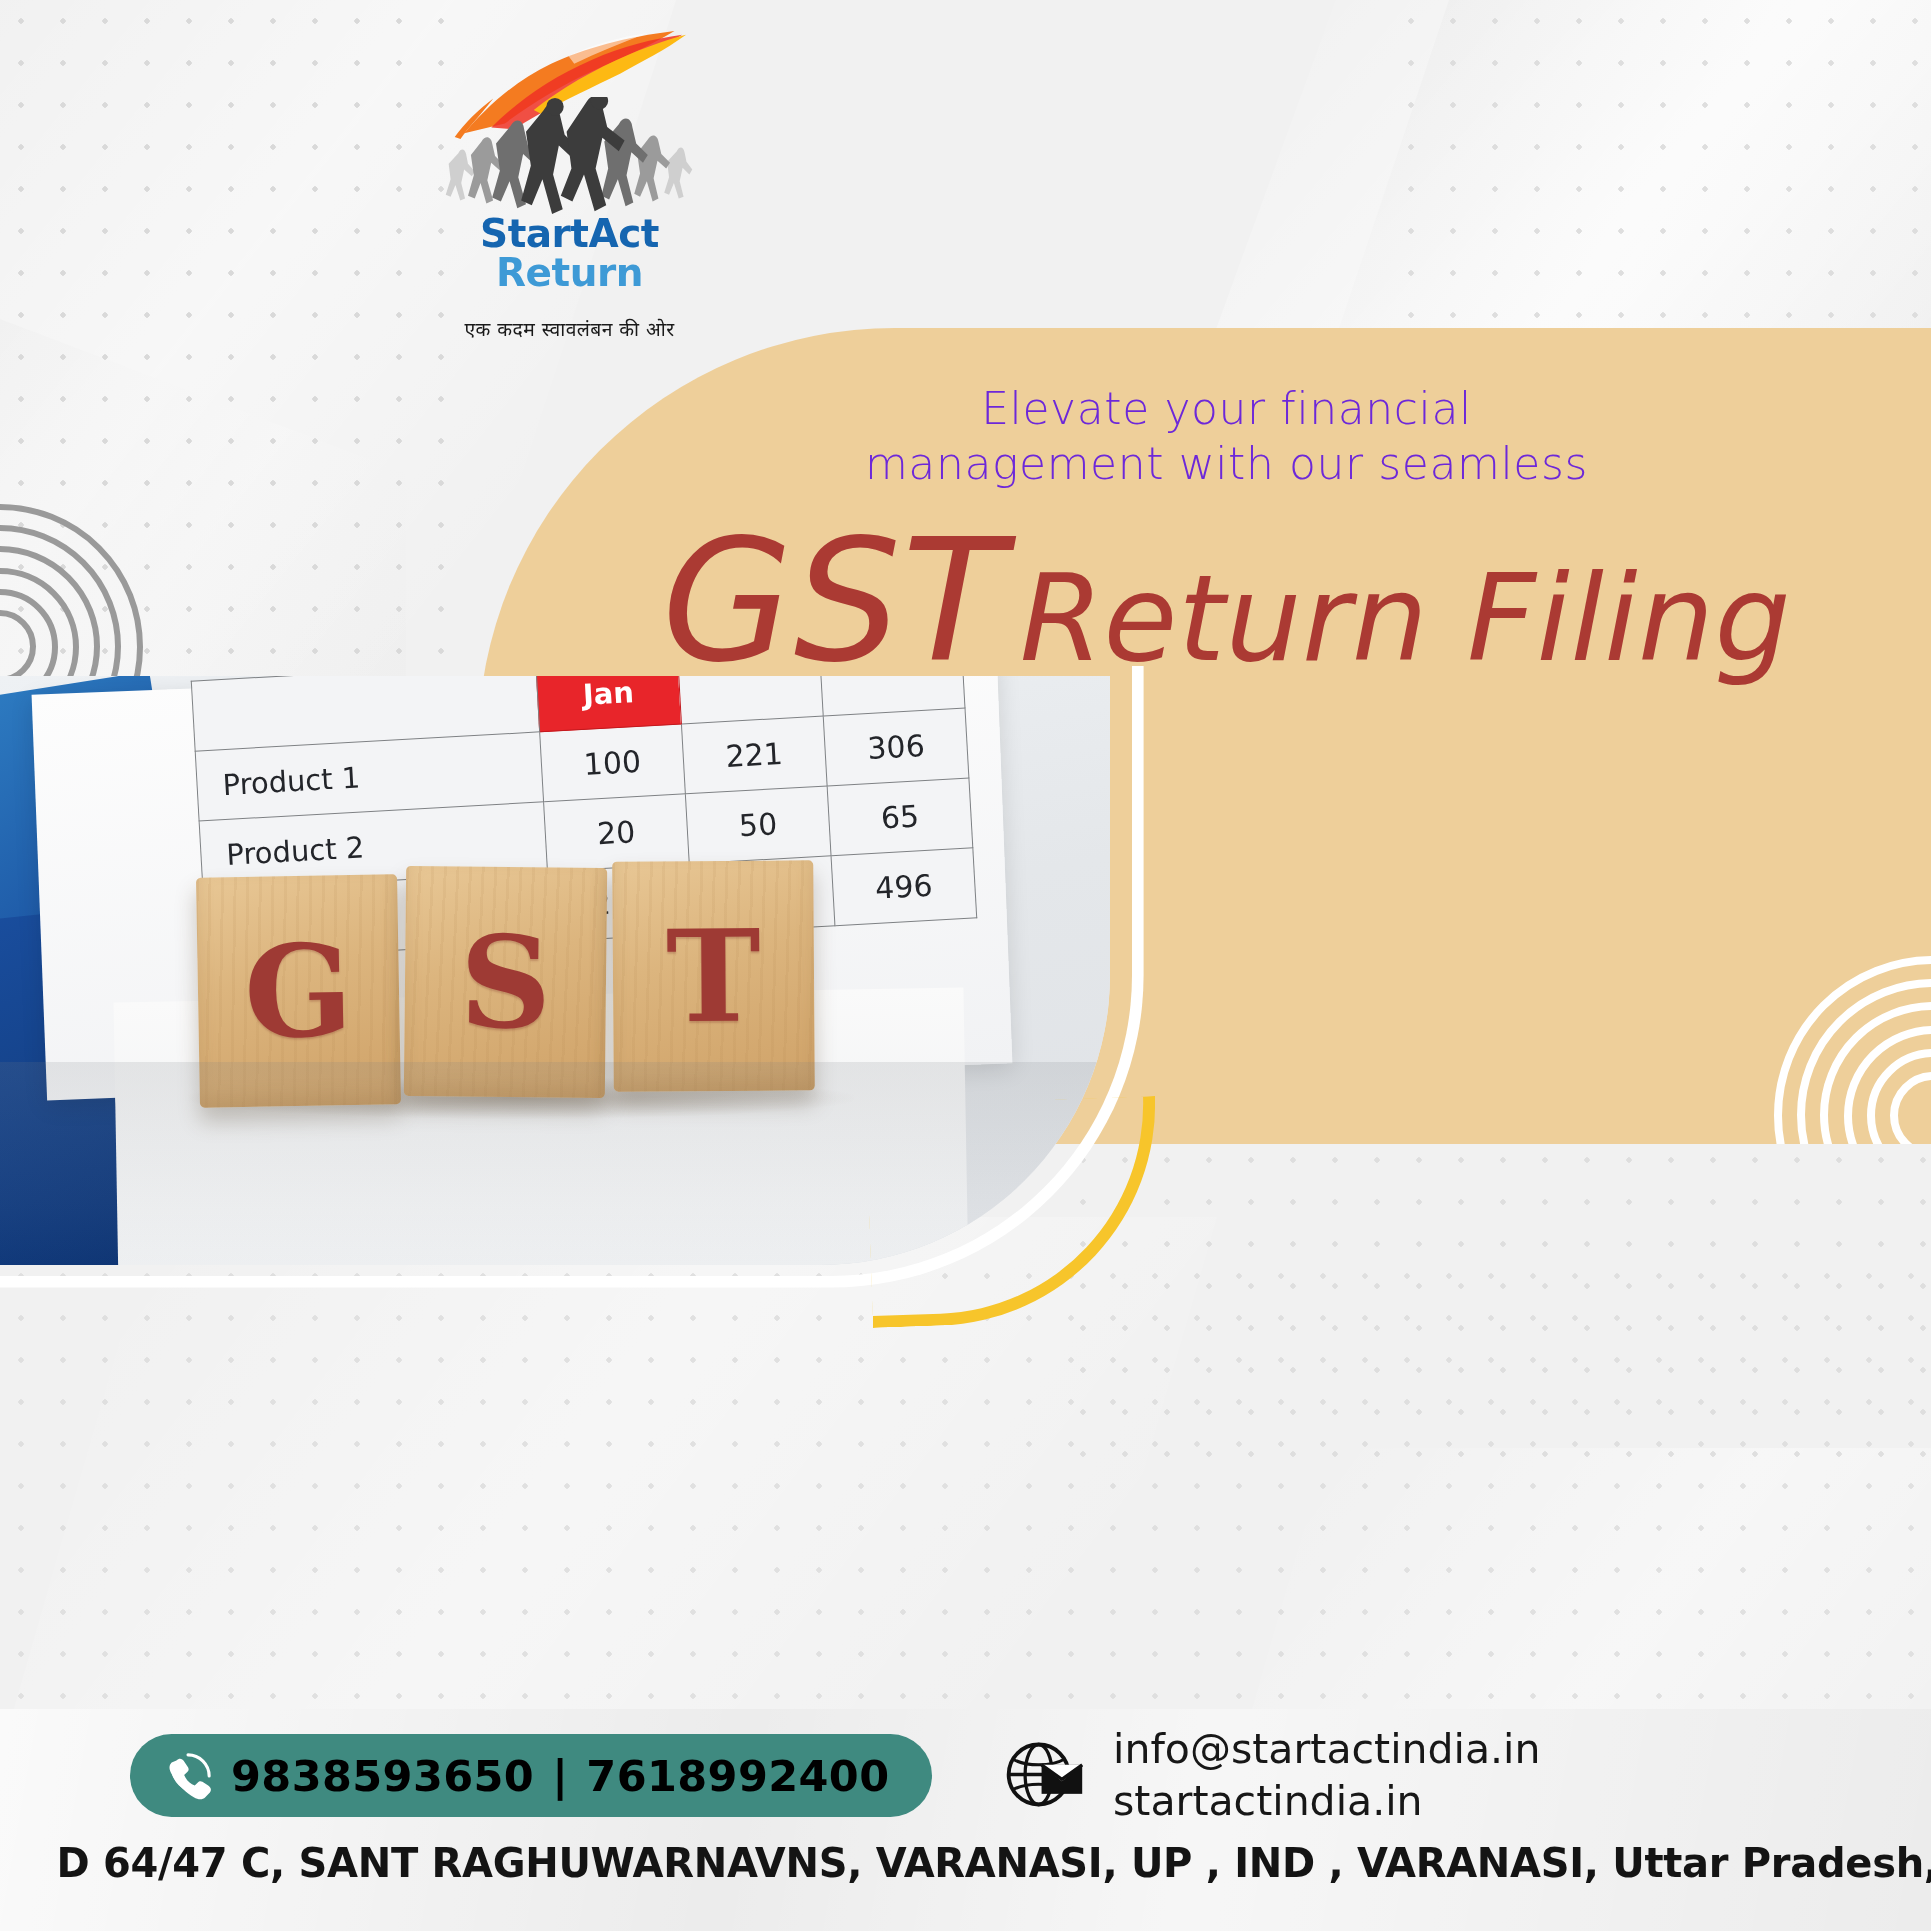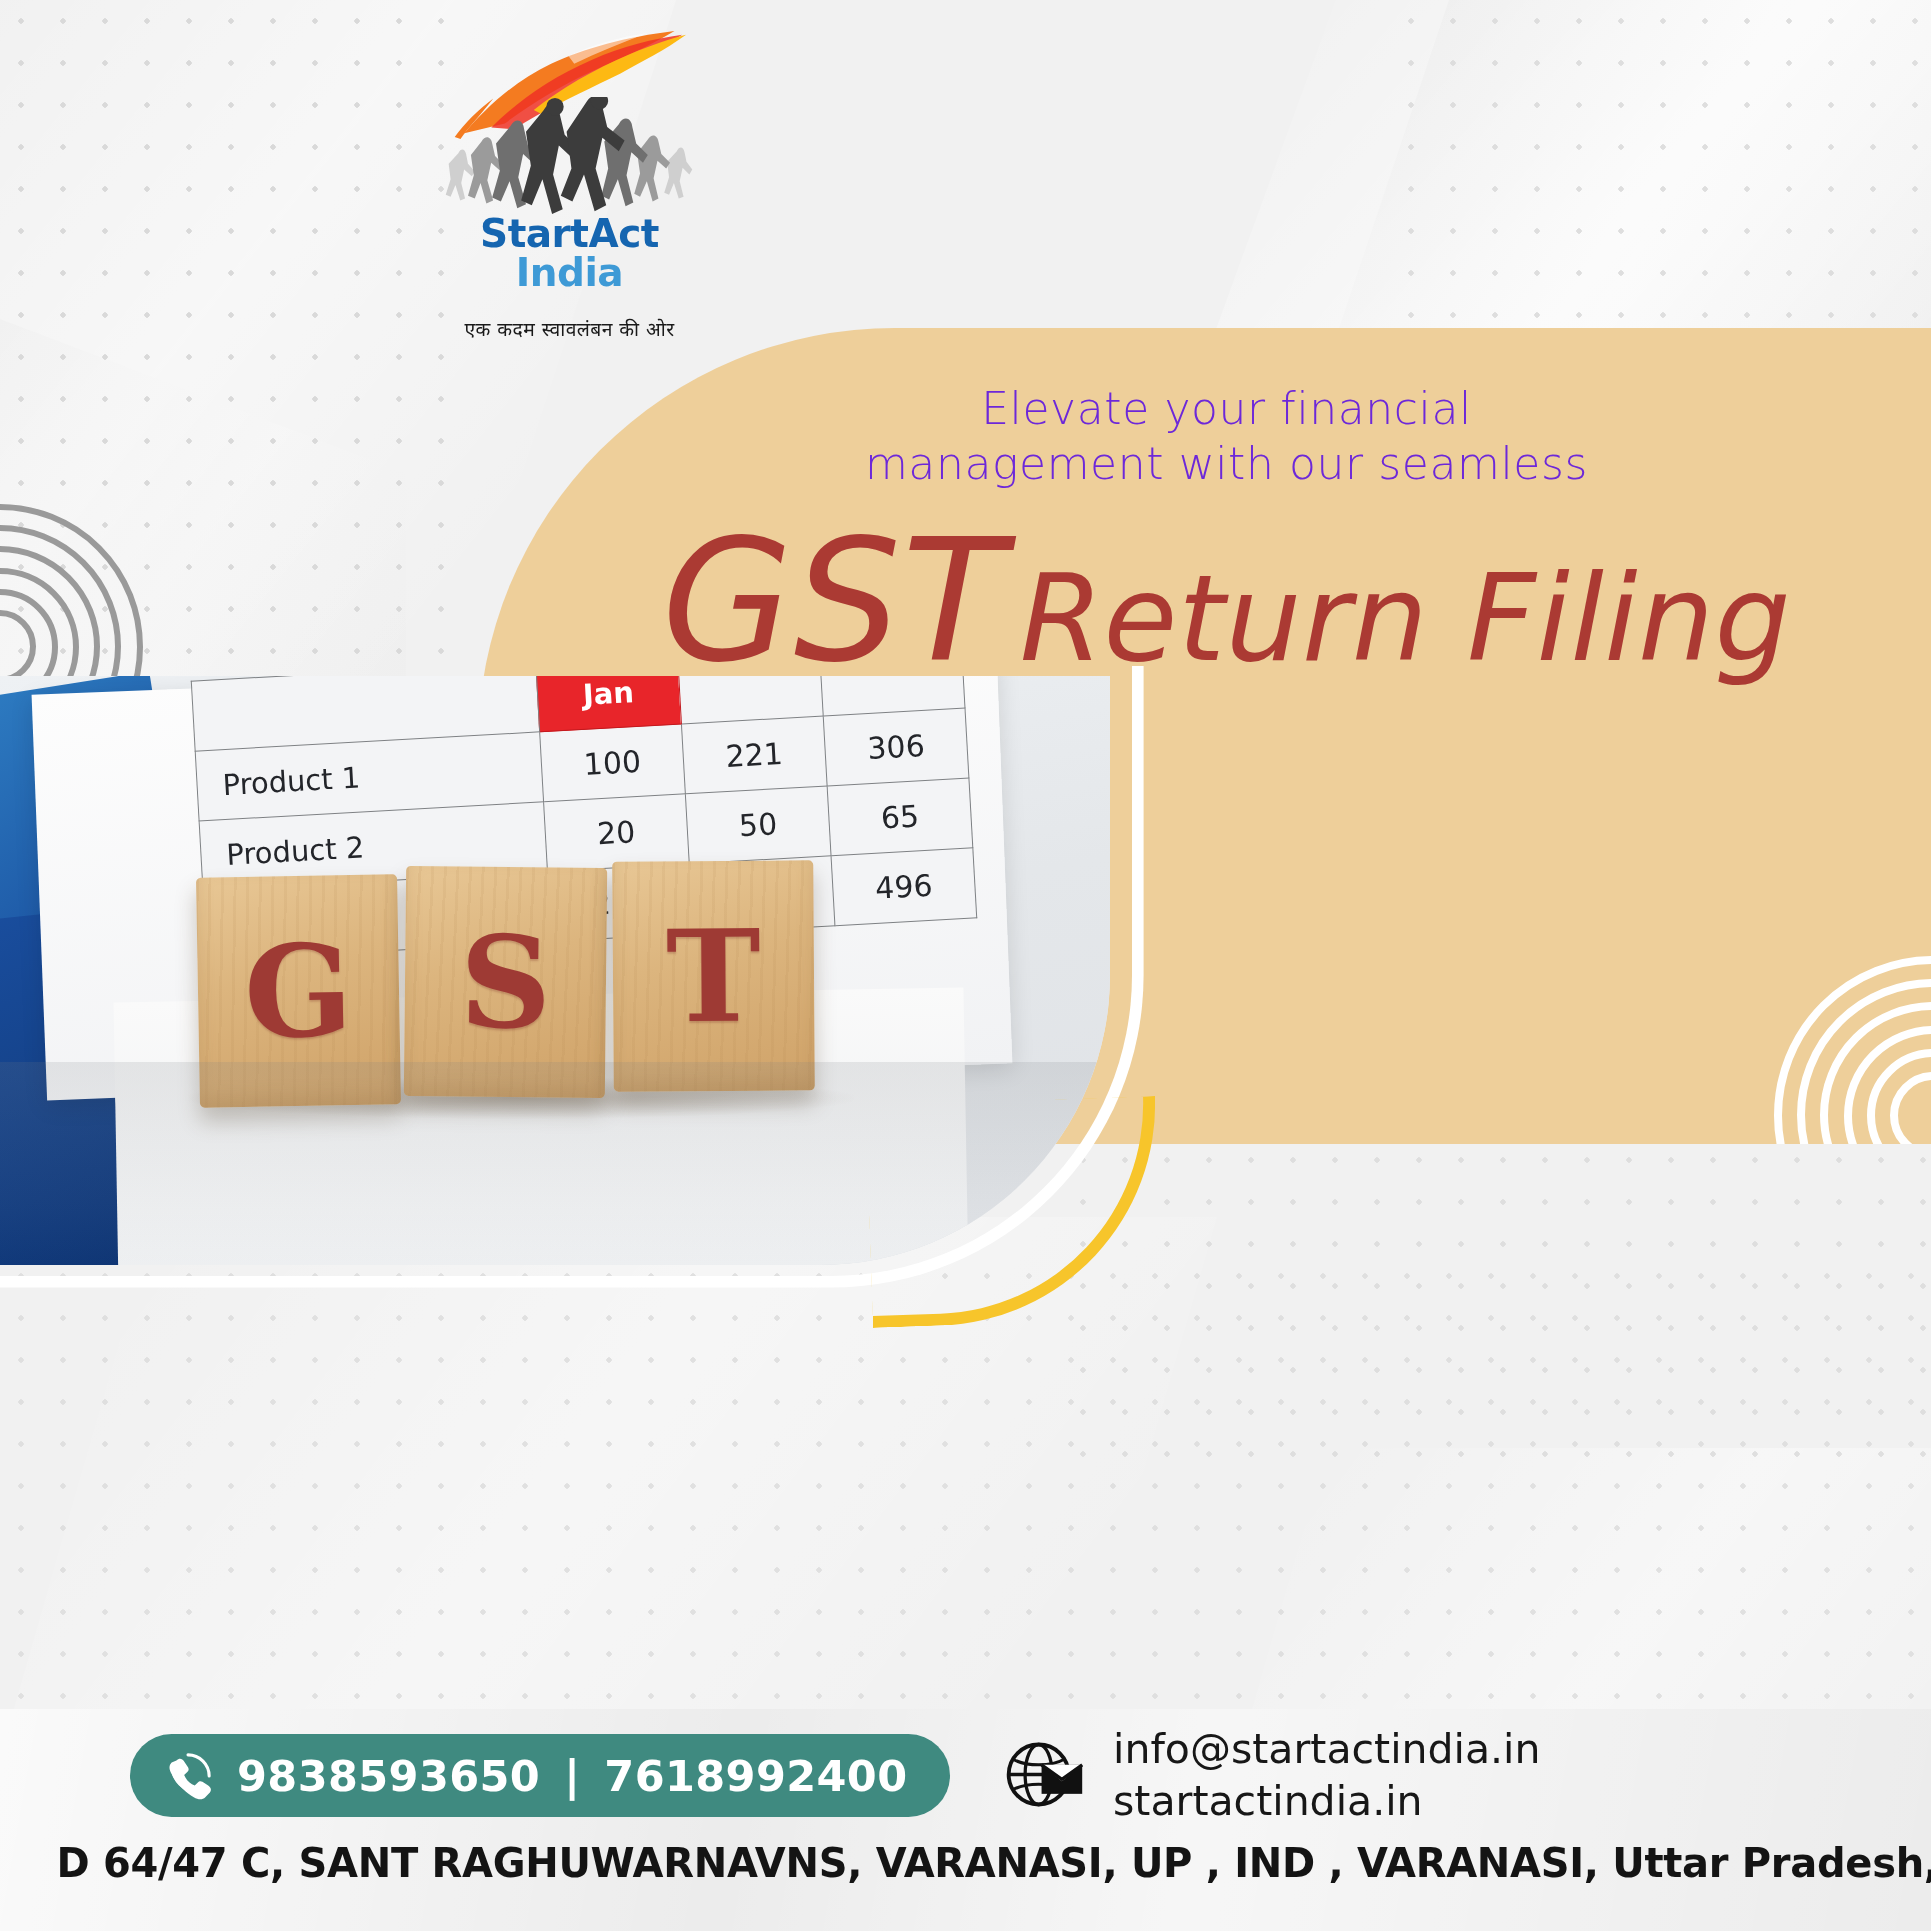--- a/index.html
+++ b/index.html
@@ -287,24 +287,24 @@
   .footer-sheen {
     position:absolute; left:0; top:0; width:1931px; height:222px;
     background:linear-gradient(100deg, rgba(255,255,255,.75) 0%, rgba(255,255,255,0) 38%, rgba(255,255,255,.55) 62%, rgba(255,255,255,0) 100%);
   }
 
   .phone-pill {
     position:absolute;
     left:130px; top:25px;
     height:83px;
     padding:0 42px 0 33px;
-    display:flex; align-items:center; gap:24px;
+    display:flex; align-items:center; gap:18px;
     background:#3f8a80;
     border-radius:46px;
-    color:#ffffff;
+    color:#000000;
   }
   .phone-pill .num {
     font-family:"DejaVu Sans", sans-serif;
     font-weight:bold;
     font-size:43px;
     letter-spacing:0.4px;
     white-space:nowrap;
   }
 
   .email-block {
@@ -407,21 +407,21 @@
           <path d="M186 28c5-9 13-7 14 3l4 17 12 12-5 8-12-11-5 24 7 28-8 4-8-28-9 21-8-4 7-28-4-28z"></path>
         </g>
         <g fill="#3c3c3c">
           <path d="M108 14c6-11 16-9 17 4l5 21 15 15-6 10-15-14-6 30 10 36-11 5-10-36-11 27-11-5 10-36-5-35z"></path>
           <path d="M152 6c6-11 16-9 17 4l5 21 18 14-6 11-17-14-7 32 11 38-12 6-11-38-12 28-12-6 11-28-5-38z"></path>
           <circle cx="120" cy="10" r="9"></circle>
           <circle cx="166" cy="4" r="9"></circle>
         </g>
       </svg>
     </div>
-    <div class="logo-name"><span>StartAct</span><span class="lite"> India</span></div>
+    <div class="logo-name"><span>StartAct</span><span class="lite"> Return</span></div>
     <div class="logo-tagline">एक कदम स्वावलंबन की ओर</div>
   </div>
 
   <div class="photo">
     <div class="photo-inner">
       <div class="desk-bg"></div>
       <div class="blue-folder"></div>
       <div class="blue-folder2"></div>
       <div class="white-sheet"></div>
       <div class="white-sheet2"></div>

